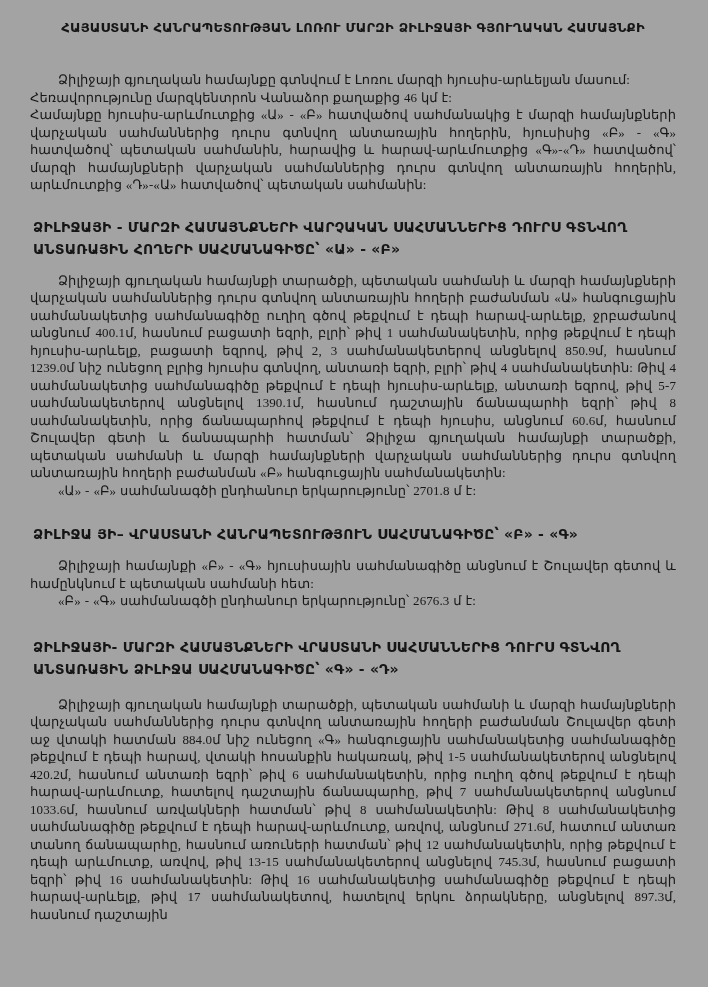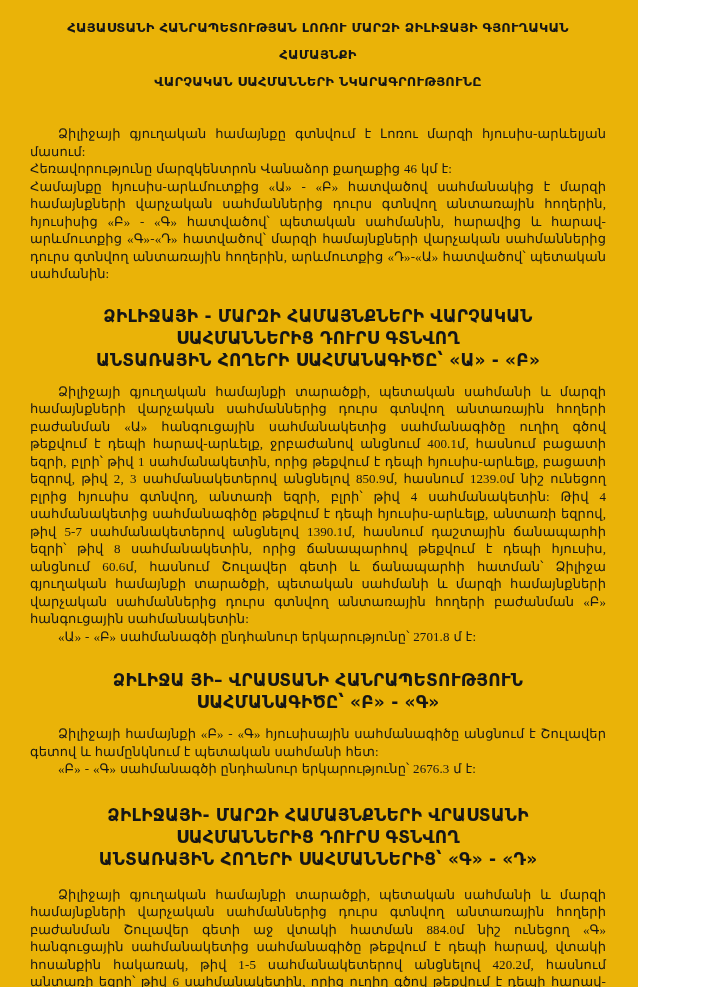--- a/index.html
+++ b/index.html
@@ -9,24 +9,24 @@
     }
     body {
       width: 708px;
       height: 987px;
       overflow: hidden;
       font-family: "DejaVu Sans", sans-serif;
       color: #161616;
     }
     .page {
       box-sizing: border-box;
-      width: 638px;
+      width: 708px;
       height: 987px;
       padding: 14px 32px 12px 30px;
-      background: #eab308;
+      background: #a3a3a3;
     }
     .doc-title {
       margin: 0;
       font-size: 13px;
       font-weight: bold;
       text-align: center;
       line-height: 27px;
       letter-spacing: 0.2px;
     }
     .doc-title .tline { display: block; }
@@ -35,42 +35,40 @@
       font-size: 13px;
       line-height: 17.5px;
       text-align: justify;
       letter-spacing: 0.1px;
       word-spacing: 0.5px;
       font-family: Liberation Serif, serif;
     }
     .indent { text-indent: 28px; }
     .mt-intro { margin-top: 30px; }
     .sec-heading {
-      margin: 12px;
-      font-size: 17px;
+      margin: 3px;
+      font-size: 14px;
       font-weight: bold;
-      text-align: center;
       line-height: 22px;
       letter-spacing: 0.2px;
     }
     .sec-heading .hline { display: block; }
     .mt-h2 { margin-top: 22px; }
     .mt-h3 { margin-top: 24px; }
     .mt-h4 { margin-top: 26px; }
     .mt-body { margin-top: 12px; }
     .mt-body-lg { margin-top: 16px; }
   </style>
 </head>
 <body>
 
 <div class="page">
 
   <h1 class="doc-title">
     <span class="tline">ՀԱՅԱՍՏԱՆԻ ՀԱՆՐԱՊԵՏՈՒԹՅԱՆ ԼՈՌՈՒ ՄԱՐԶԻ ՁԻԼԻՋԱՅԻ ԳՅՈՒՂԱԿԱՆ ՀԱՄԱՅՆՔԻ</span>
-    <span class="tline">ՎԱՐՉԱԿԱՆ ՍԱՀՄԱՆՆԵՐԻ ՆԿԱՐԱԳՐՈՒԹՅՈՒՆԸ</span>
   </h1>
 
   <p class="para indent mt-intro">Ձիլիջայի գյուղական համայնքը գտնվում է Լոռու մարզի հյուսիս-արևելյան մասում:</p>
   <p class="para">Հեռավորությունը մարզկենտրոն Վանաձոր քաղաքից 46 կմ է:</p>
   <p class="para">Համայնքը հյուսիս-արևմուտքից «Ա» - «Բ» հատվածով սահմանակից է մարզի համայնքների վարչական սահմաններից դուրս գտնվող անտառային հողերին, հյուսիսից «Բ» - «Գ» հատվածով՝ պետական սահմանին, հարավից և հարավ-արևմուտքից «Գ»-«Դ» հատվածով՝ մարզի համայնքների վարչական սահմաններից դուրս գտնվող անտառային հողերին, արևմուտքից «Դ»-«Ա» հատվածով՝ պետական սահմանին:</p>
 
   <h2 class="sec-heading mt-h2">
     <span class="hline">ՁԻԼԻՋԱՅԻ - ՄԱՐԶԻ ՀԱՄԱՅՆՔՆԵՐԻ ՎԱՐՉԱԿԱՆ ՍԱՀՄԱՆՆԵՐԻՑ ԴՈՒՐՍ ԳՏՆՎՈՂ</span>
     <span class="hline">ԱՆՏԱՌԱՅԻՆ ՀՈՂԵՐԻ ՍԱՀՄԱՆԱԳԻԾԸ՝ «Ա» - «Բ»</span>
   </h2>
@@ -80,18 +78,18 @@
 
   <h2 class="sec-heading mt-h3">
     <span class="hline">ՁԻԼԻՋԱ ՅԻ– ՎՐԱՍՏԱՆԻ ՀԱՆՐԱՊԵՏՈՒԹՅՈՒՆ ՍԱՀՄԱՆԱԳԻԾԸ՝ «Բ» - «Գ»</span>
   </h2>
 
   <p class="para indent mt-body">Ձիլիջայի համայնքի «Բ» - «Գ» հյուսիսային սահմանագիծը անցնում է Շուլավեր գետով և համընկնում է պետական սահմանի հետ:</p>
   <p class="para indent">«Բ» - «Գ» սահմանագծի ընդհանուր երկարությունը՝ 2676.3 մ է:</p>
 
   <h2 class="sec-heading mt-h4">
     <span class="hline">ՁԻԼԻՋԱՅԻ- ՄԱՐԶԻ ՀԱՄԱՅՆՔՆԵՐԻ ՎՐԱՍՏԱՆԻ ՍԱՀՄԱՆՆԵՐԻՑ ԴՈՒՐՍ ԳՏՆՎՈՂ</span>
-    <span class="hline">ԱՆՏԱՌԱՅԻՆ ՀՈՂԵՐԻ ՍԱՀՄԱՆՆԵՐԻՑ՝ «Գ» - «Դ»</span>
+    <span class="hline">ԱՆՏԱՌԱՅԻՆ ՁԻԼԻՋԱ ՍԱՀՄԱՆԱԳԻԾԸ՝ «Գ» - «Դ»</span>
   </h2>
 
   <p class="para indent mt-body-lg">Ձիլիջայի գյուղական համայնքի տարածքի, պետական սահմանի և մարզի համայնքների վարչական սահմաններից դուրս գտնվող անտառային հողերի բաժանման Շուլավեր գետի աջ վտակի հատման 884.0մ նիշ ունեցող «Գ» հանգուցային սահմանակետից սահմանագիծը թեքվում է դեպի հարավ, վտակի հոսանքին հակառակ, թիվ 1-5 սահմանակետերով անցնելով 420.2մ, հասնում անտառի եզրի՝ թիվ 6 սահմանակետին, որից ուղիղ գծով թեքվում է դեպի հարավ-արևմուտք, հատելով դաշտային ճանապարհը, թիվ 7 սահմանակետերով անցնում 1033.6մ, հասնում առվակների հատման՝ թիվ 8 սահմանակետին: Թիվ 8 սահմանակետից սահմանագիծը թեքվում է դեպի հարավ-արևմուտք, առվով, անցնում 271.6մ, հատում անտառ տանող ճանապարհը, հասնում առուների հատման՝ թիվ 12 սահմանակետին, որից թեքվում է դեպի արևմուտք, առվով, թիվ 13-15 սահմանակետերով անցնելով 745.3մ, հասնում բացատի եզրի՝ թիվ 16 սահմանակետին: Թիվ 16 սահմանակետից սահմանագիծը թեքվում է դեպի հարավ-արևելք, թիվ 17 սահմանակետով, հատելով երկու ձորակները, անցնելով 897.3մ, հասնում դաշտային</p>
 
 </div>
 
 </body></html>

